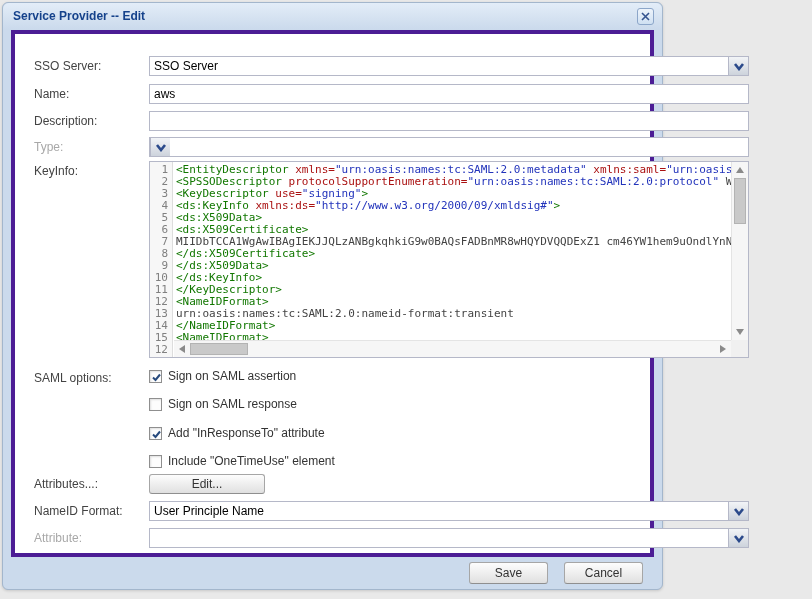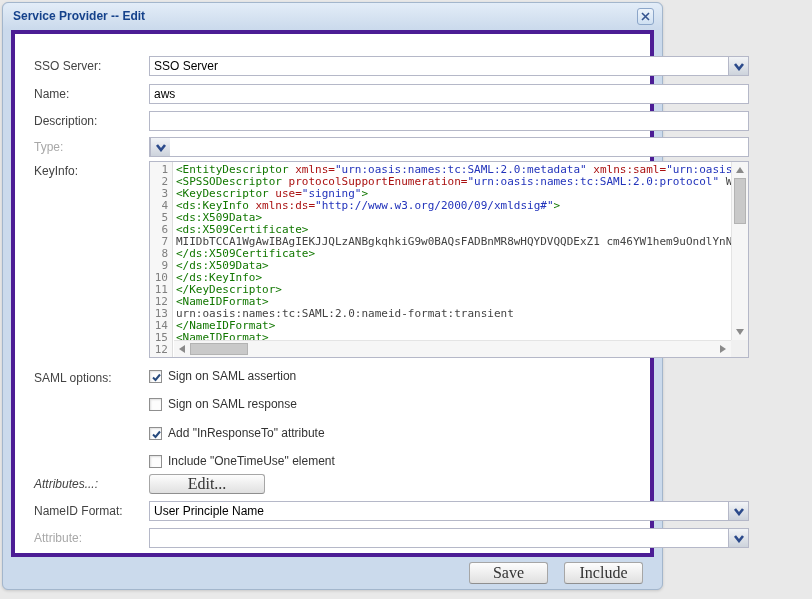--- a/index.html
+++ b/index.html
@@ -117,21 +117,21 @@
     position:relative;
   }
   .cb svg { display:none; position:absolute; left:0px; top:0px; }
   .cb.checked svg { display:block; }
   .cb-label { margin-left:6px; color:#333; }
 
   
   .btn {
     border:1px solid #a6a6a6; border-bottom-color:#8f8f8f; border-radius:3px;
     background:linear-gradient(#fdfdfd,#e0e0e0);
-    font-family:Liberation Serif, serif; font-size:16px; color:#333;
+    font-family:Liberation Sans, sans-serif; font-size:12px; color:#333;
     cursor:pointer; 
   }
   .edit-btn { position:absolute; left:134px; width:116px; height:20px; }
   .footer {
     position:absolute; left:0; right:0; bottom:0; height:32px;
     display:flex; align-items:center; justify-content:flex-end;
     gap:10px; padding-right:19px;
   }
   .footer .btn { width:79px; height:22px;margin-left:6px; }
 </style>
@@ -245,21 +245,21 @@
       <span class="cb-label">Add "InResponseTo" attribute</span>
     </div>
 
     <div class="check-row" style="top:419px;">
       <span class="cb">
         
       </span>
       <span class="cb-label">Include "OneTimeUse" element</span>
     </div>
 
-    <span class="flabel" style="top:443px;font-style:italic;">Attributes...:</span>
+    <span class="flabel" style="top:443px;">Attributes...:</span>
     <button class="btn edit-btn" style="top:440px;">Edit...</button>
 
     <div class="row" style="top:467px;">
       <span class="flabel">NameID Format:</span>
       <div class="combo" style="top:0;">
         <span class="combo-text">User Principle Name</span>
         <span class="combo-trigger">
           <svg width="12" height="10" viewBox="0 0 12 10">
               <path d="M2 3 L6 8 L10 3" stroke="#2b4a8b" stroke-width="2.6" fill="none"></path>
             </svg>
@@ -276,16 +276,16 @@
               <path d="M2 3 L6 8 L10 3" stroke="#2b4a8b" stroke-width="2.6" fill="none"></path>
             </svg>
         </span>
       </div>
     </div>
 
   </div>
 
   <div class="footer">
     <button class="btn">Save</button>
-    <button class="btn">Include</button>
+    <button class="btn">Cancel</button>
   </div>
 
 </div>
 
 </body></html>

